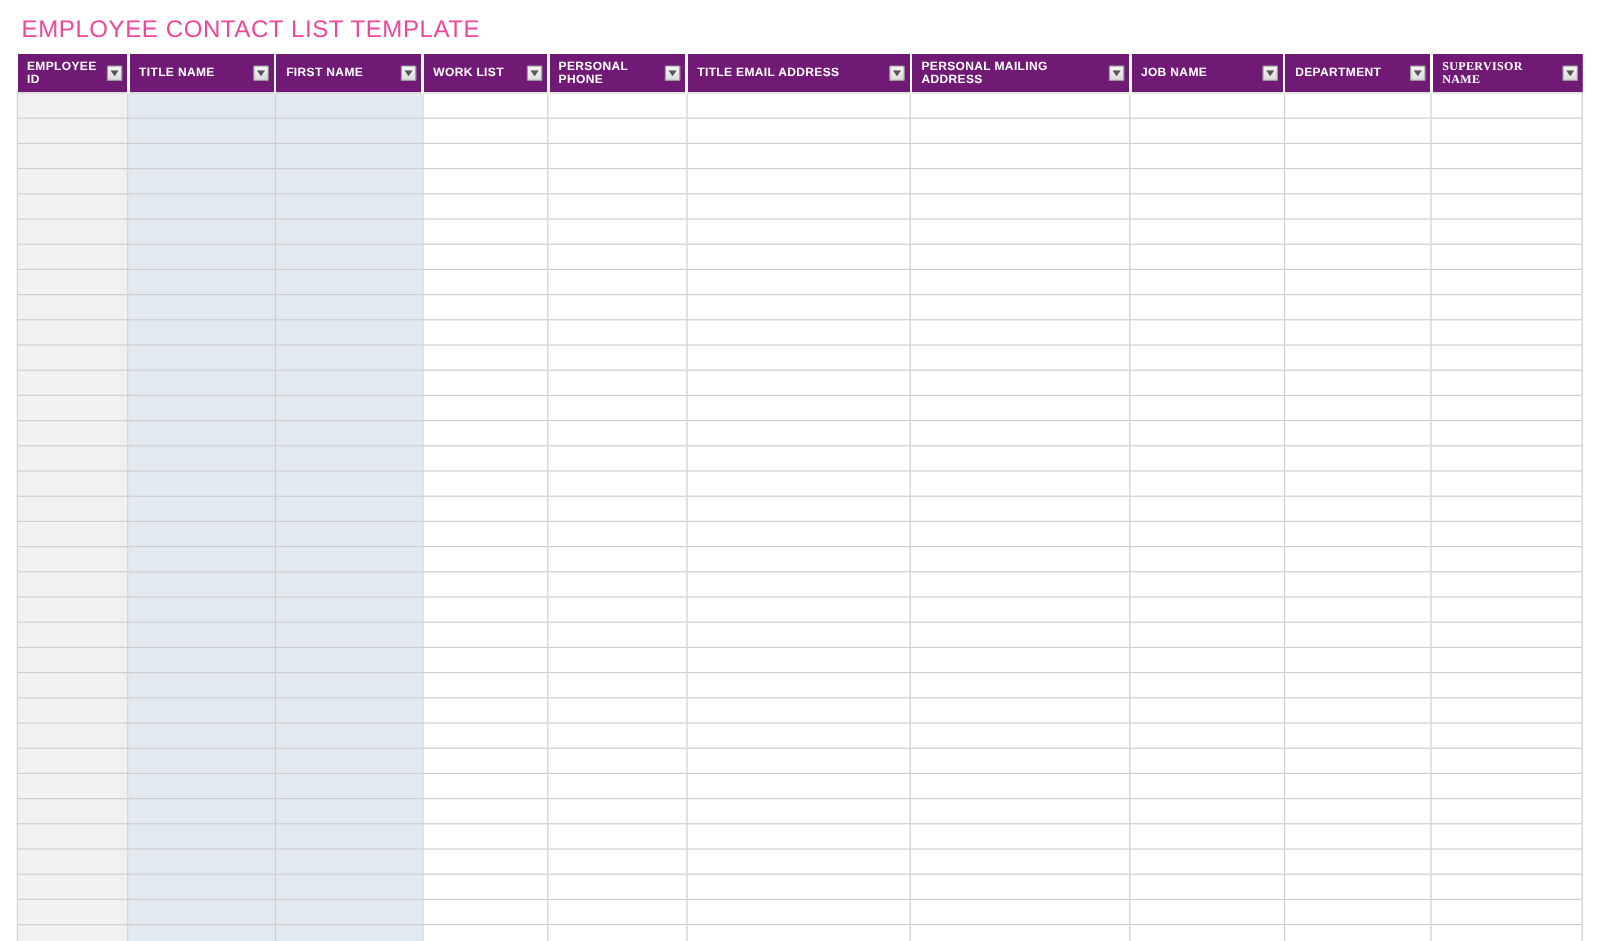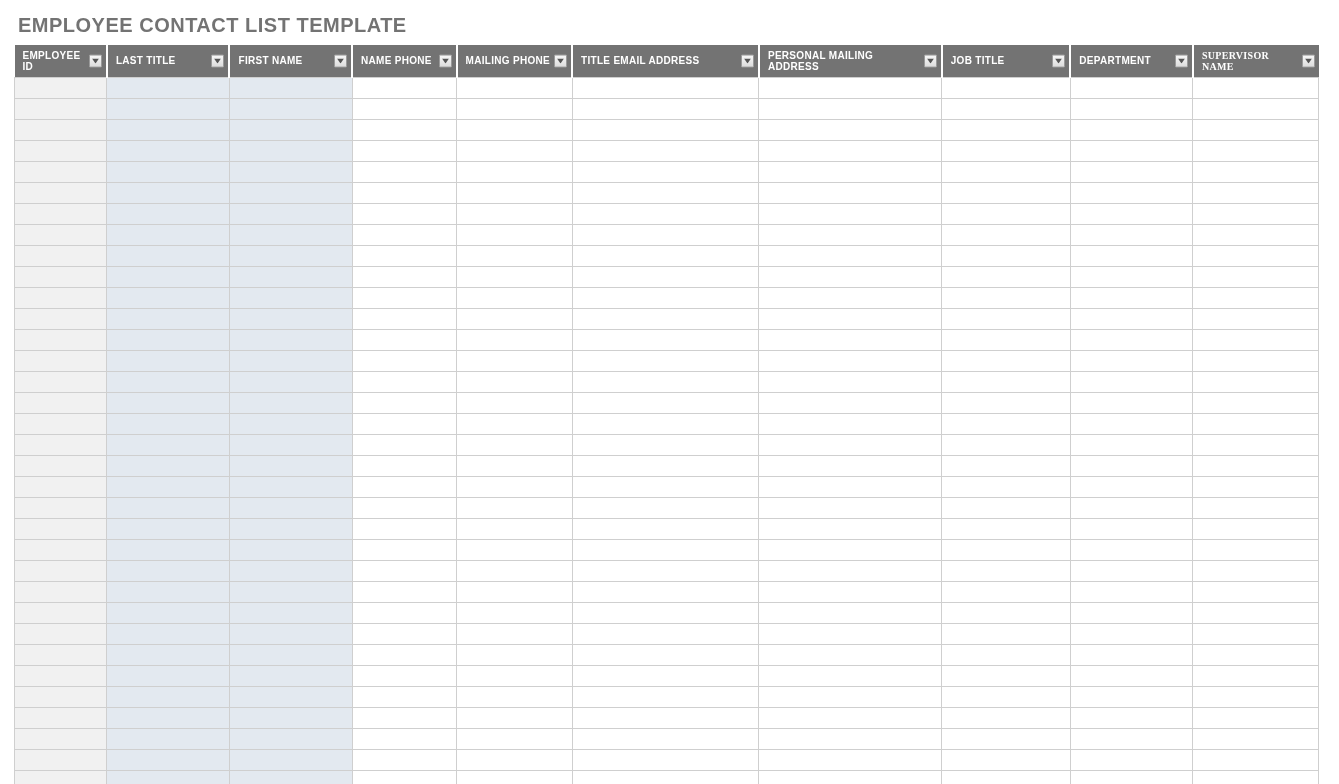--- a/index.html
+++ b/index.html
@@ -5,32 +5,32 @@
   * { box-sizing: border-box; }
   body {
     margin: 0;
     padding: 10px 14px;
     font-family: Arial, Helvetica, sans-serif;
     background: #fff;
     width: 1339px;
   }
   .title {
     font-size: 20px;
-    font-weight: 700;
+    font-weight: 400;
     letter-spacing: 0.5px;
-    color: #737373;
+    color: #ec4899;
     margin: 4px 0 8px 4px;
   }
   table.sheet {
     border-collapse: collapse;
     width: 1305px;
     table-layout: fixed;
   }
   table.sheet th {
-    background: #737373;
+    background: #701a75;
     color: #fff;
     font-size: 10px;
     font-weight: 700;
     text-align: left;
     vertical-align: middle;
     padding: 4px 20px 4px 8px;
     height: 32px;
     border-right: 2px solid #fff;
     letter-spacing: 0.3px;
     position: relative;
@@ -94,51 +94,51 @@
       <col class="c-dept">
       <col class="c-sup">
   </colgroup>
   <thead>
     <tr id="header-row">
         <th><span>EMPLOYEE ID</span><span class="filter-btn">
             <svg width="7" height="5" viewBox="0 0 7 5">
               <polygon points="0,0 7,0 3.5,5" fill="#555"></polygon>
             </svg>
           </span></th>
-        <th><span>LAST TITLE</span><span class="filter-btn">
+        <th><span>TITLE NAME</span><span class="filter-btn">
             <svg width="7" height="5" viewBox="0 0 7 5">
               <polygon points="0,0 7,0 3.5,5" fill="#555"></polygon>
             </svg>
           </span></th>
         <th><span>FIRST NAME</span><span class="filter-btn">
             <svg width="7" height="5" viewBox="0 0 7 5">
               <polygon points="0,0 7,0 3.5,5" fill="#555"></polygon>
             </svg>
           </span></th>
-        <th><span>NAME PHONE</span><span class="filter-btn">
-            <svg width="7" height="5" viewBox="0 0 7 5">
-              <polygon points="0,0 7,0 3.5,5" fill="#555"></polygon>
-            </svg>
-          </span></th>
-        <th><span>MAILING PHONE</span><span class="filter-btn">
+        <th><span>WORK LIST</span><span class="filter-btn">
+            <svg width="7" height="5" viewBox="0 0 7 5">
+              <polygon points="0,0 7,0 3.5,5" fill="#555"></polygon>
+            </svg>
+          </span></th>
+        <th><span>PERSONAL PHONE</span><span class="filter-btn">
             <svg width="7" height="5" viewBox="0 0 7 5">
               <polygon points="0,0 7,0 3.5,5" fill="#555"></polygon>
             </svg>
           </span></th>
         <th><span>TITLE EMAIL ADDRESS</span><span class="filter-btn">
             <svg width="7" height="5" viewBox="0 0 7 5">
               <polygon points="0,0 7,0 3.5,5" fill="#555"></polygon>
             </svg>
           </span></th>
         <th><span>PERSONAL MAILING ADDRESS</span><span class="filter-btn">
             <svg width="7" height="5" viewBox="0 0 7 5">
               <polygon points="0,0 7,0 3.5,5" fill="#555"></polygon>
             </svg>
           </span></th>
-        <th><span>JOB TITLE</span><span class="filter-btn">
+        <th><span>JOB NAME</span><span class="filter-btn">
             <svg width="7" height="5" viewBox="0 0 7 5">
               <polygon points="0,0 7,0 3.5,5" fill="#555"></polygon>
             </svg>
           </span></th>
         <th><span>DEPARTMENT</span><span class="filter-btn">
             <svg width="7" height="5" viewBox="0 0 7 5">
               <polygon points="0,0 7,0 3.5,5" fill="#555"></polygon>
             </svg>
           </span></th>
         <th><span>SUPERVISOR NAME</span><span class="filter-btn">

